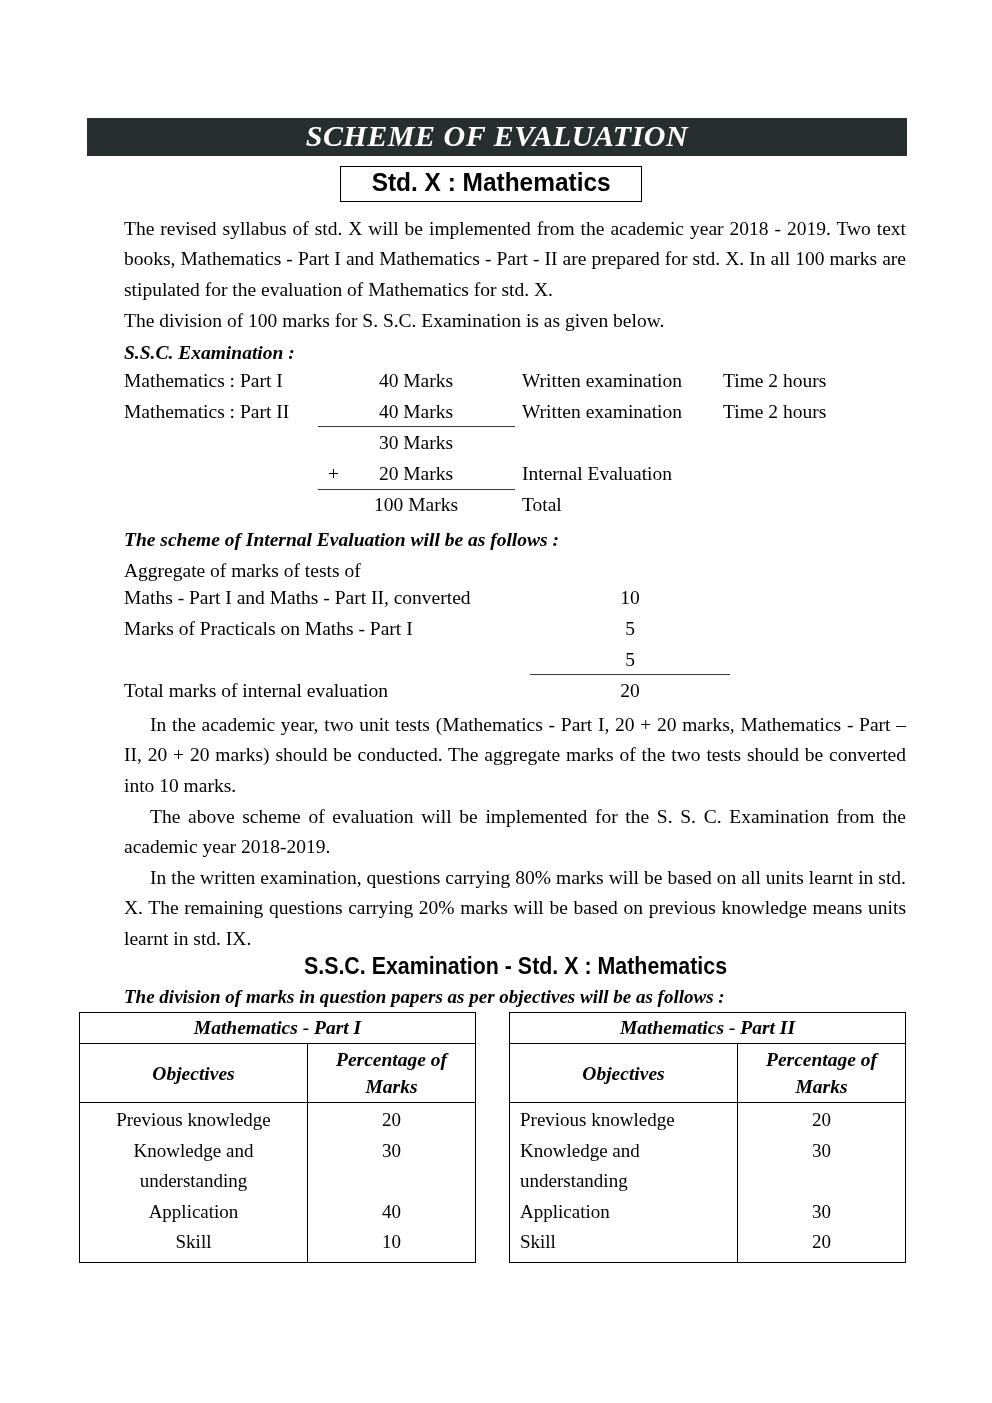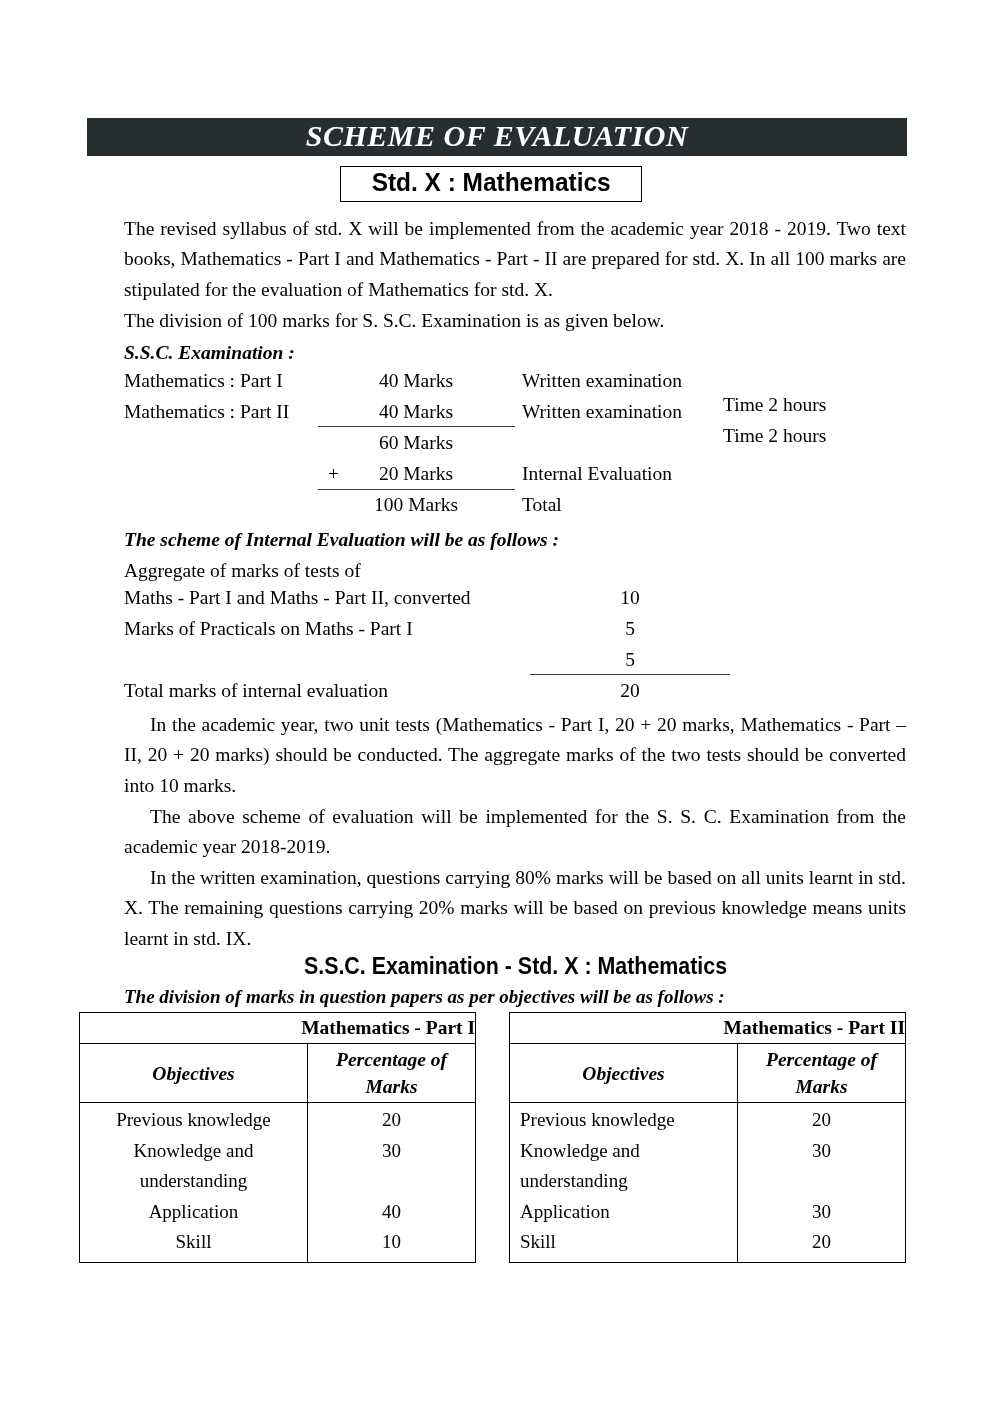--- a/index.html
+++ b/index.html
@@ -98,21 +98,21 @@
   .bi {
     font-weight: bold;
     font-style: italic;
   }
 
   
   .mk-label  { position: absolute; left: 124px; font-size: 19.5px; white-space: nowrap; }
   .mk-plus   { position: absolute; left: 328px; font-size: 19.5px; }
   .mk-value  { position: absolute; left: 318px; width: 196px; text-align: center; font-size: 19.5px; white-space: nowrap; }
   .mk-desc   { position: absolute; left: 522px; font-size: 19.5px; white-space: nowrap; }
-  .mk-time   { position: absolute; left: 723px; font-size: 19.5px; white-space: nowrap; margin-top: 24px; }
+  .mk-time   { position: absolute; left: 723px; font-size: 19.5px; white-space: nowrap; }
 
   .rule {
     position: absolute;
     height: 0;
     border-top: 1.6px solid #3a3a3a;
   }
 
   
   .ie-label { position: absolute; left: 124px; font-size: 19.5px; white-space: nowrap; }
   .ie-value { position: absolute; left: 530px; width: 200px; text-align: center; font-size: 19.5px; white-space: nowrap; }
@@ -152,22 +152,23 @@
   #table-left  { left: 79px; }
   #table-right { left: 509px; }
 
   .otable td, .otable th {
     border: 1.4px solid #000;
     padding: 0;
     vertical-align: middle;
     font-weight: normal;
   }
   .otable .t-title {
-    text-align: right;
-    font-weight: bold;
+    text-align: center;
+    font-weight: bold;
+    font-style: italic;
     font-size: 19.5px;
     height: 30px;
     line-height: 30px;
   }
   .otable .t-head {
     text-align: center;
     font-weight: bold;
     font-style: italic;
     font-size: 19.5px;
     height: 56px;
@@ -217,21 +218,21 @@
   <div class="mk-desc" style="top:370px;">Written examination</div>
   <div class="mk-time" style="top:370px;">Time 2 hours</div>
 
   <div class="mk-label" style="top:401px;">Mathematics  : Part II</div>
   <div class="mk-value" style="top:401px;">40 Marks</div>
   <div class="mk-desc" style="top:401px;">Written examination</div>
   <div class="mk-time" style="top:401px;">Time 2 hours</div>
 
   <div class="rule" style="left:318px; top:426px; width:197px;"></div>
 
-  <div class="mk-value" style="top:432px;">60 Marks</div>
+  <div class="mk-value" style="top:432px;">30 Marks</div>
 
   <div class="mk-plus" style="top:463px;">+</div>
   <div class="mk-value" style="top:463px;">20 Marks</div>
   <div class="mk-desc" style="top:463px;">Internal Evaluation</div>
 
   <div class="rule" style="left:318px; top:489px; width:197px;"></div>
 
   <div class="mk-value" style="top:494px;">100 Marks</div>
   <div class="mk-desc" style="top:494px;">Total</div>
 

